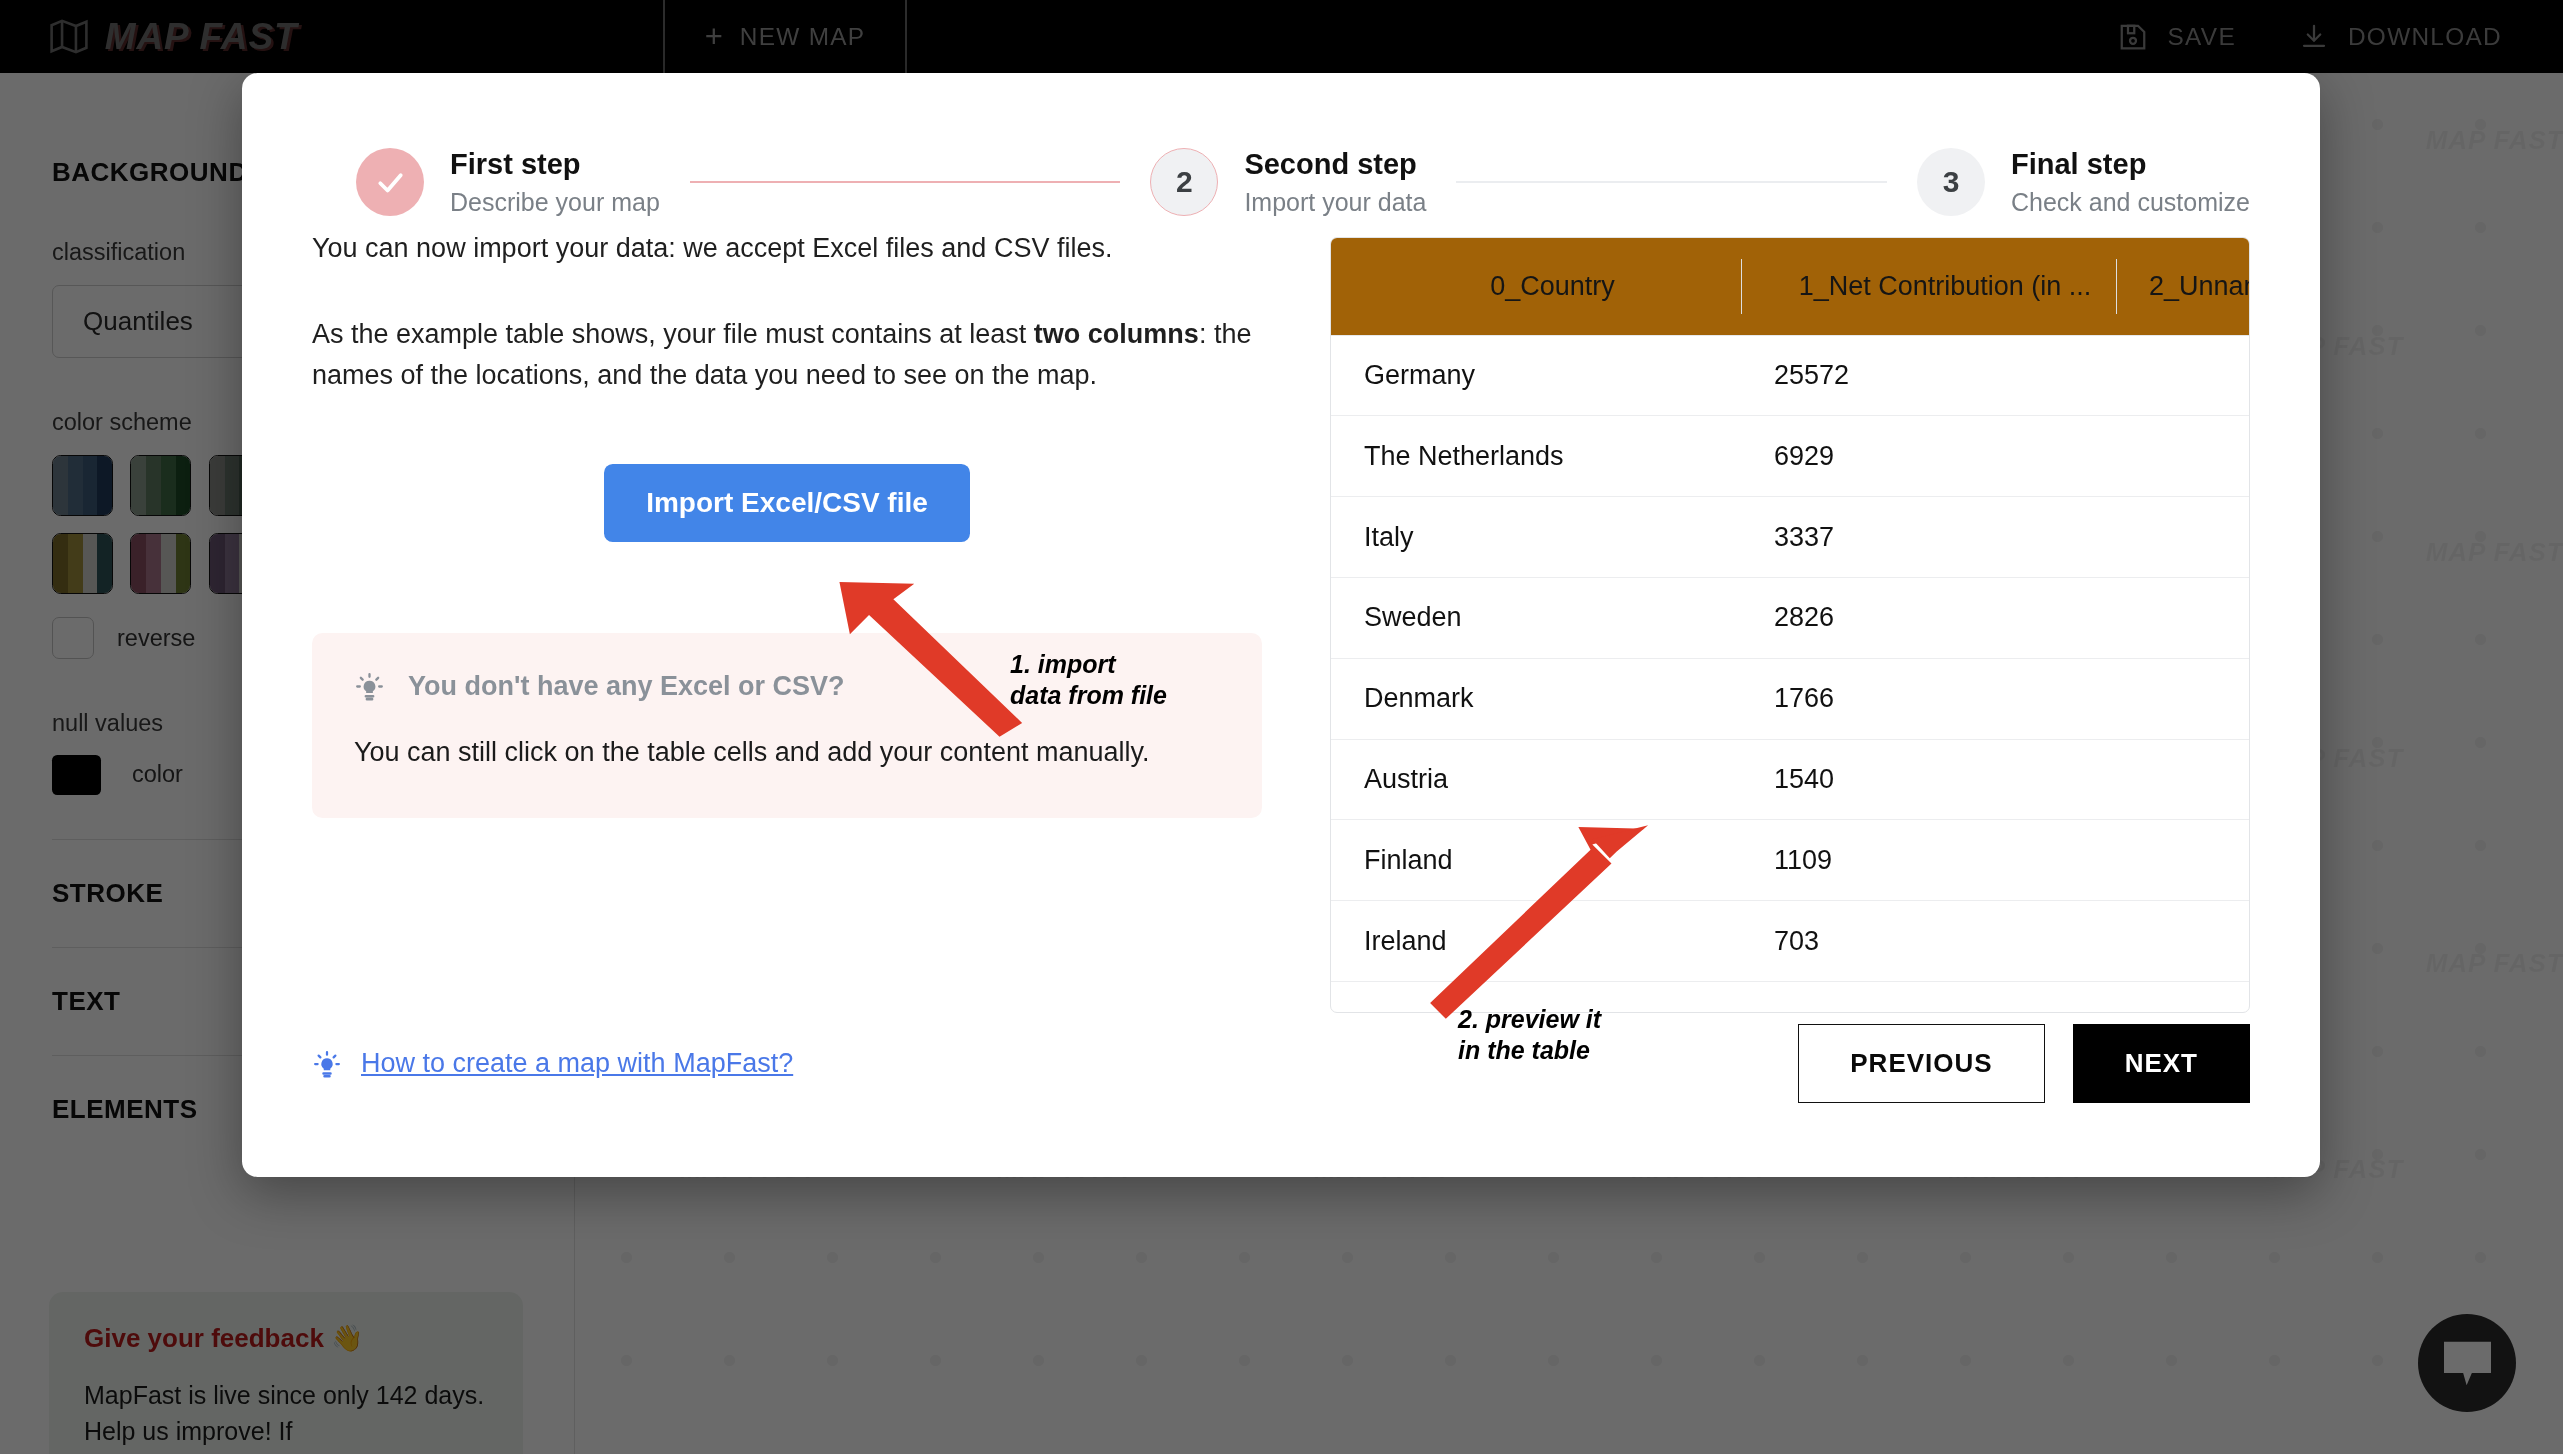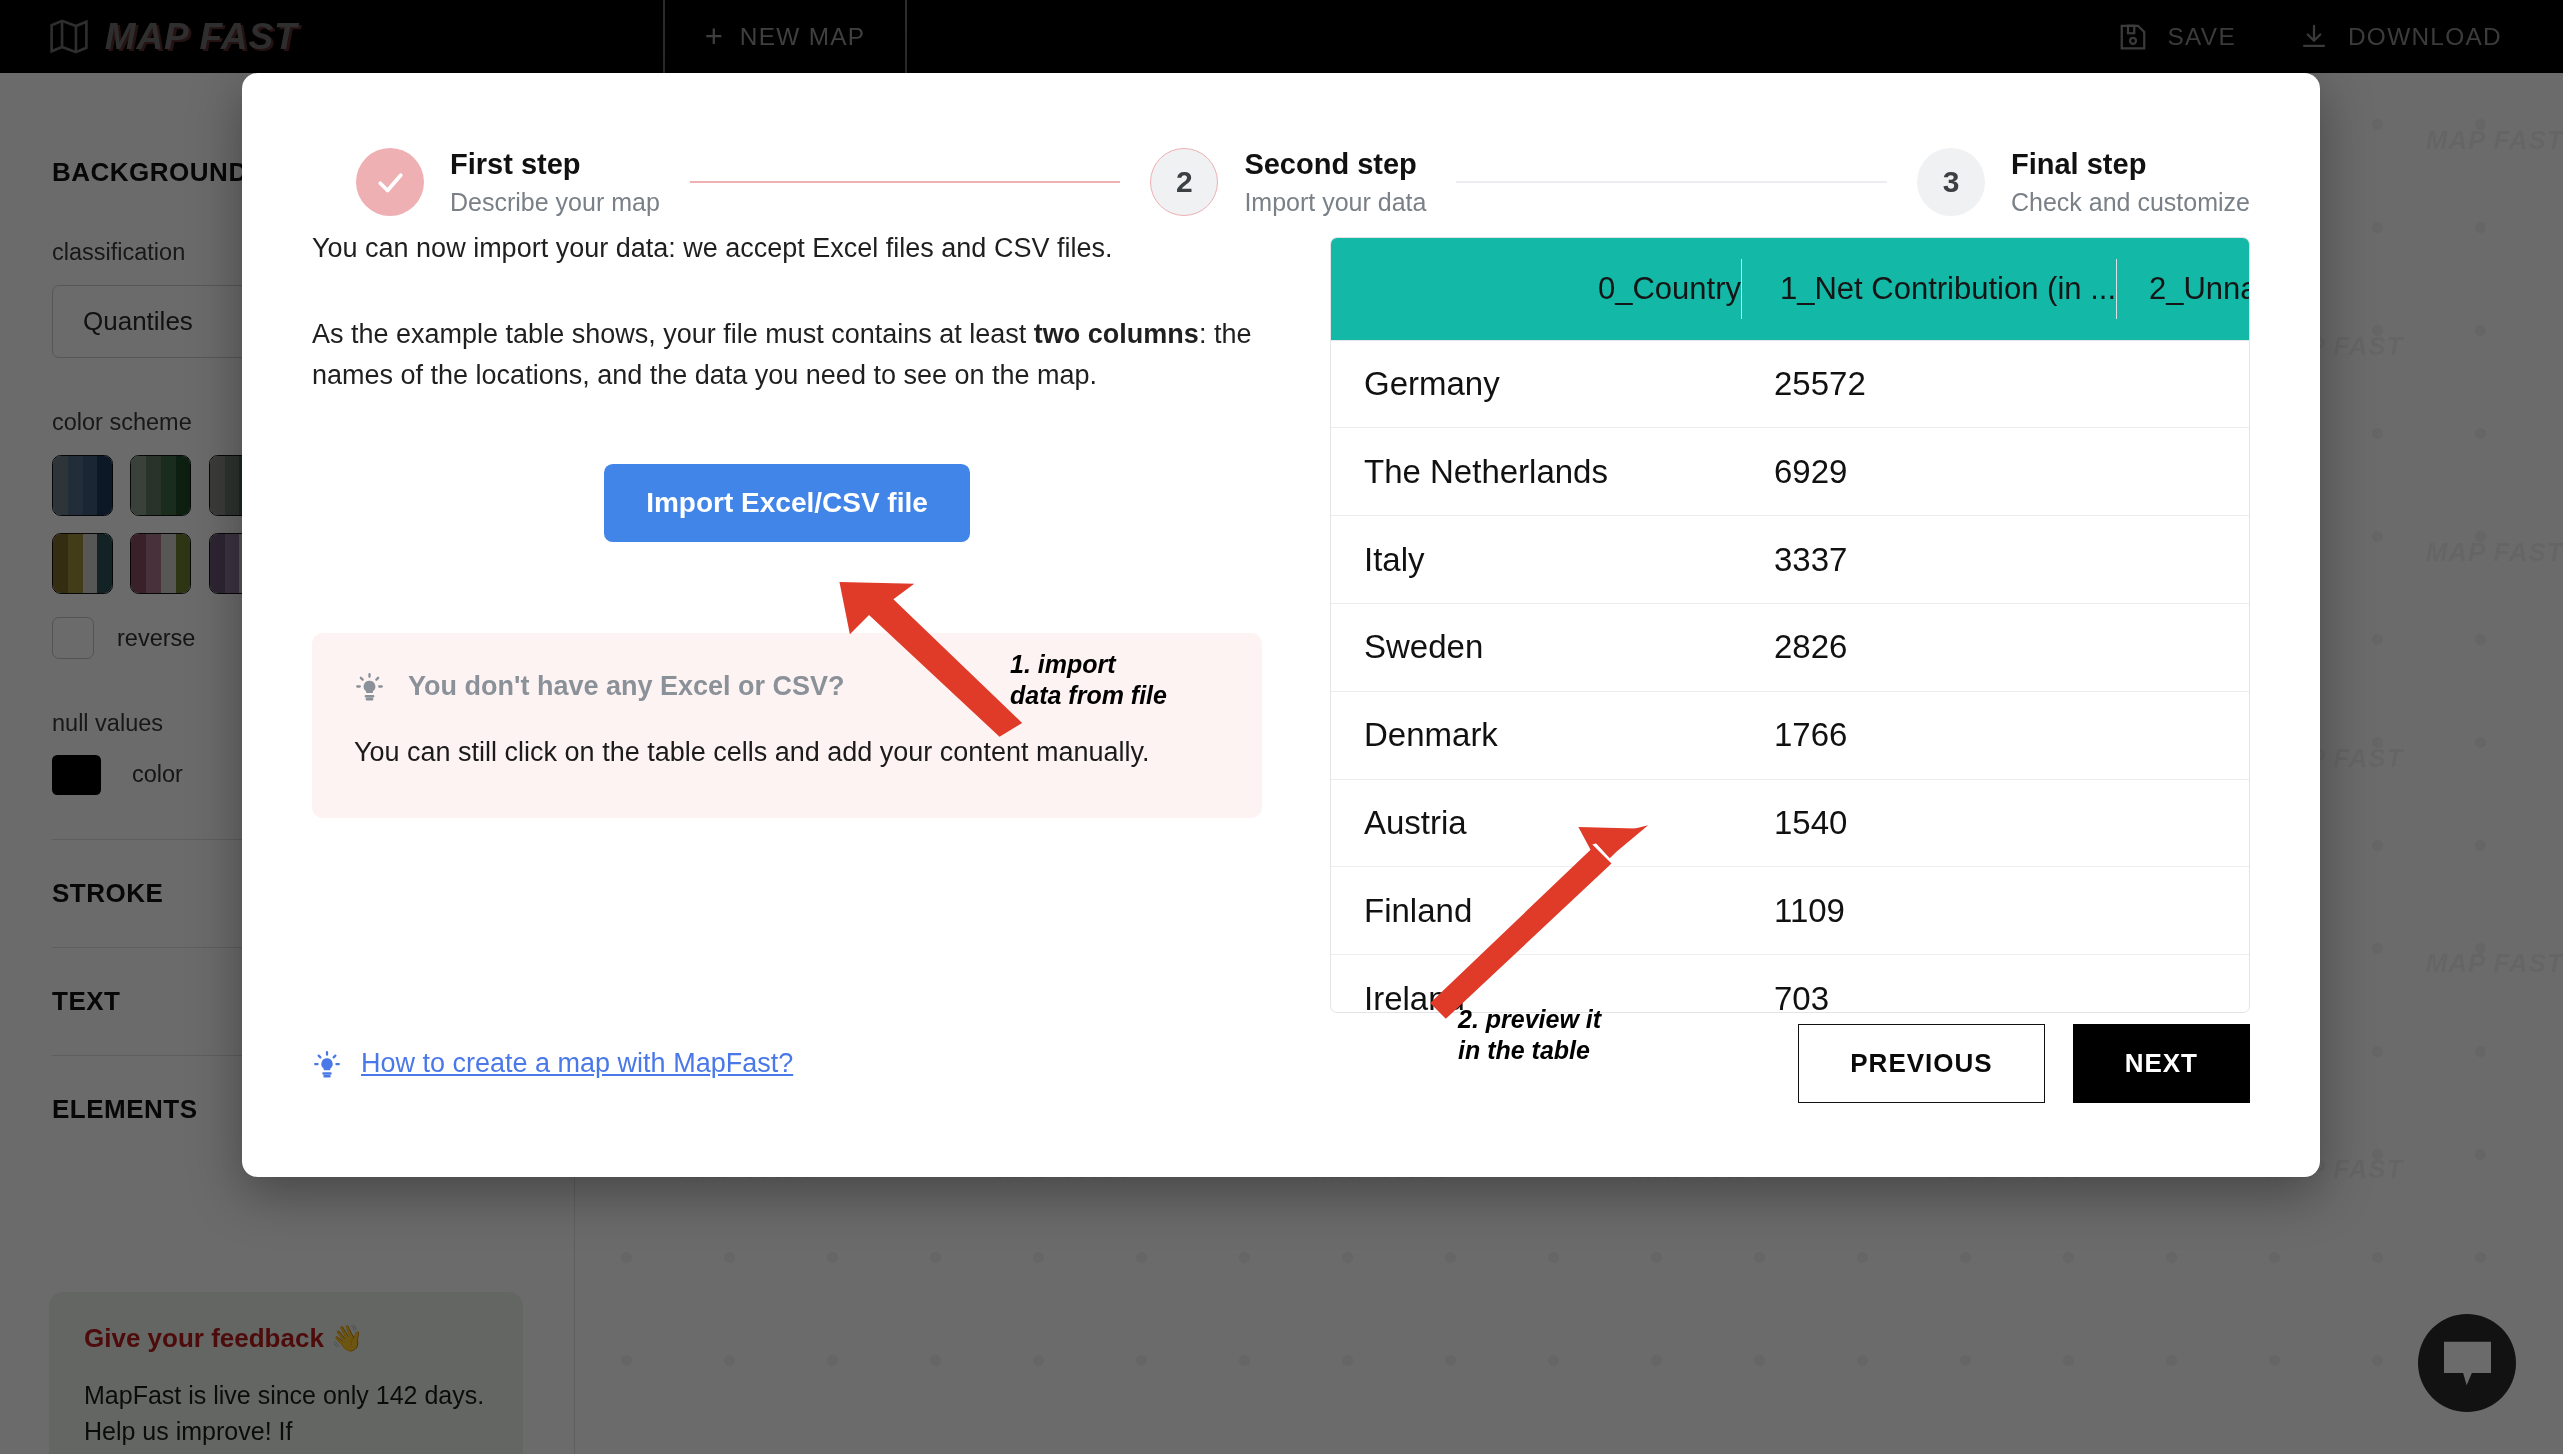--- a/index.html
+++ b/index.html
@@ -268,37 +268,37 @@
     left: 0; top: 8.7px;
     right: 0;
     height: 776px;
     border: 0.9px solid #e2e4e7;
     border-radius: 7px;
     overflow: hidden;
     background: #fff;
   }
   table { width: 100%; border-collapse: collapse; table-layout: fixed; }
   thead th {
-    background: #14b8a6;
-    font-size: 31px; font-weight: normal; color: #151515;
-    text-align: right;
+    background: #a16207;
+    font-size: 27px; font-weight: normal; color: #151515;
+    text-align: center;
     padding: 33px 0 33px 33px;
     border-bottom: 0.9px solid #e6e8eb;
     white-space: nowrap;
     overflow: hidden;
     position: relative;
   }
   thead th + th::before {
     content: "";
     position: absolute;
     left: 0; top: 21px; bottom: 21px;
     width: 0.9px; background: #dcdee1;
   }
   tbody td {
-    font-size: 33px; color: #111;
+    font-size: 27px; color: #111;
     padding: 24.4px 0 24.4px 33px;
     border-bottom: 0.9px solid #ecedef;
     white-space: nowrap;
     overflow: hidden;
   }
   .col-a { width: 410px; }
   .col-b { width: 375px; }
   .col-c { width: auto; }
 
   

